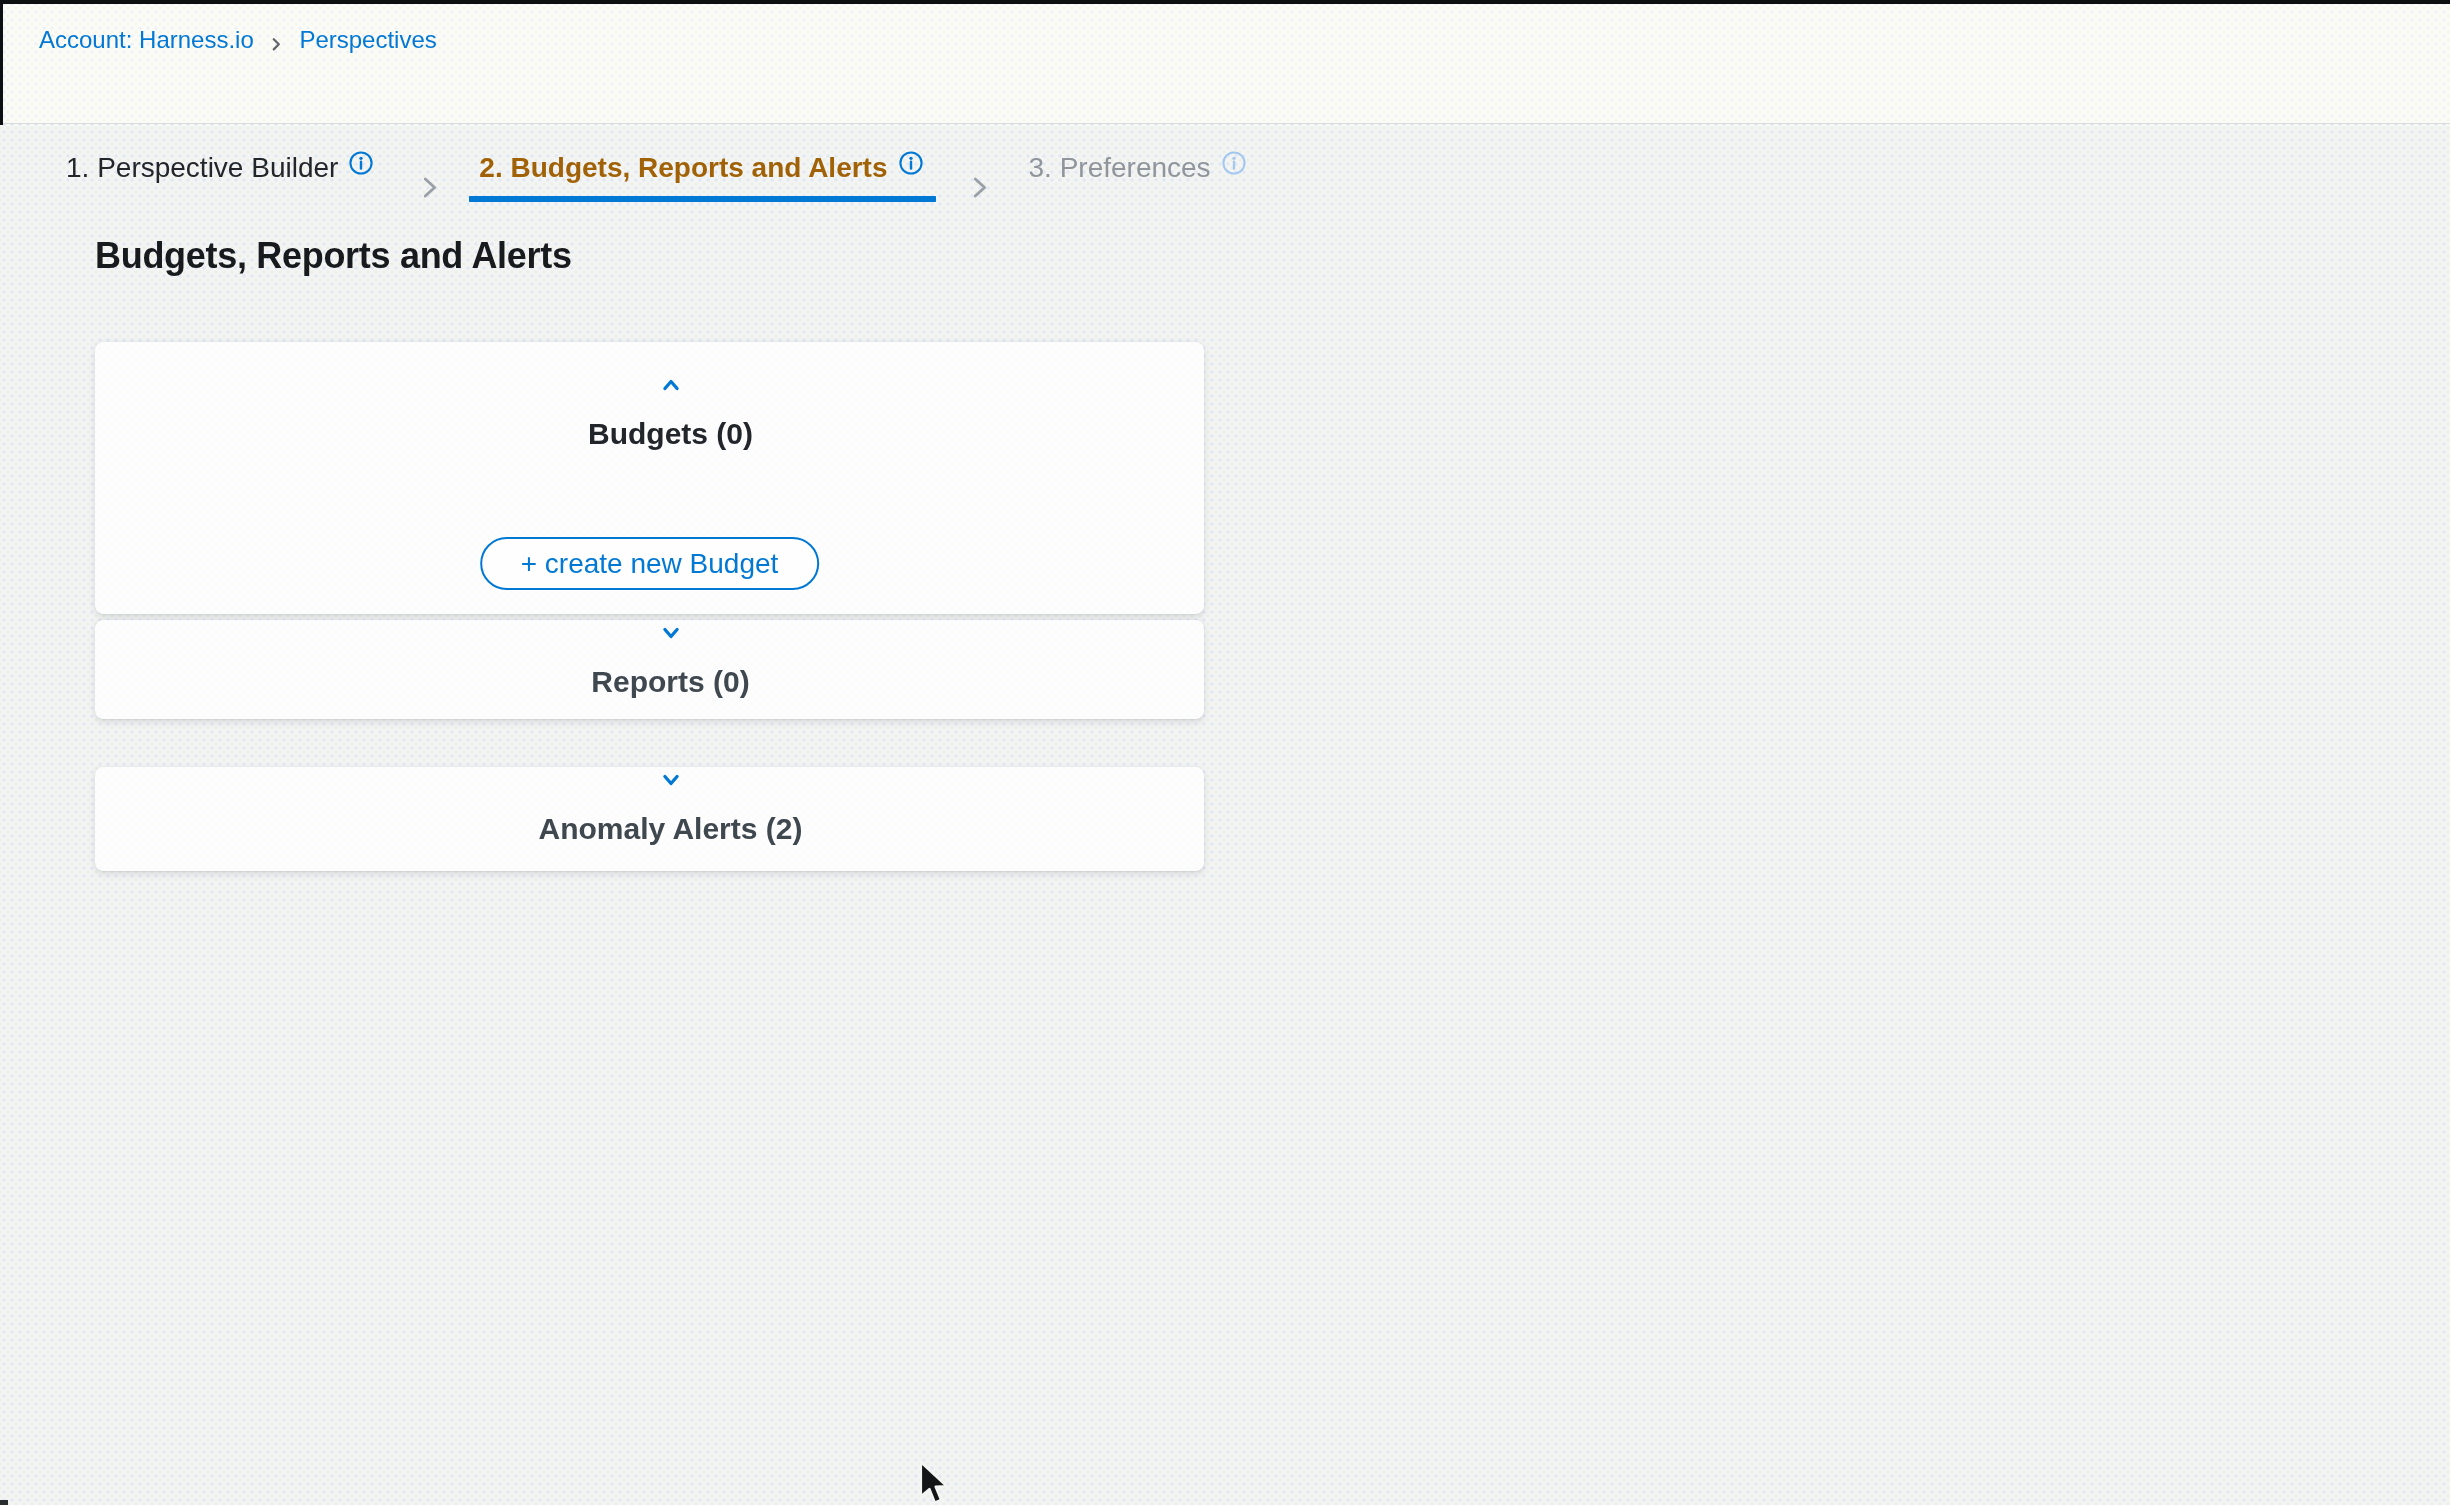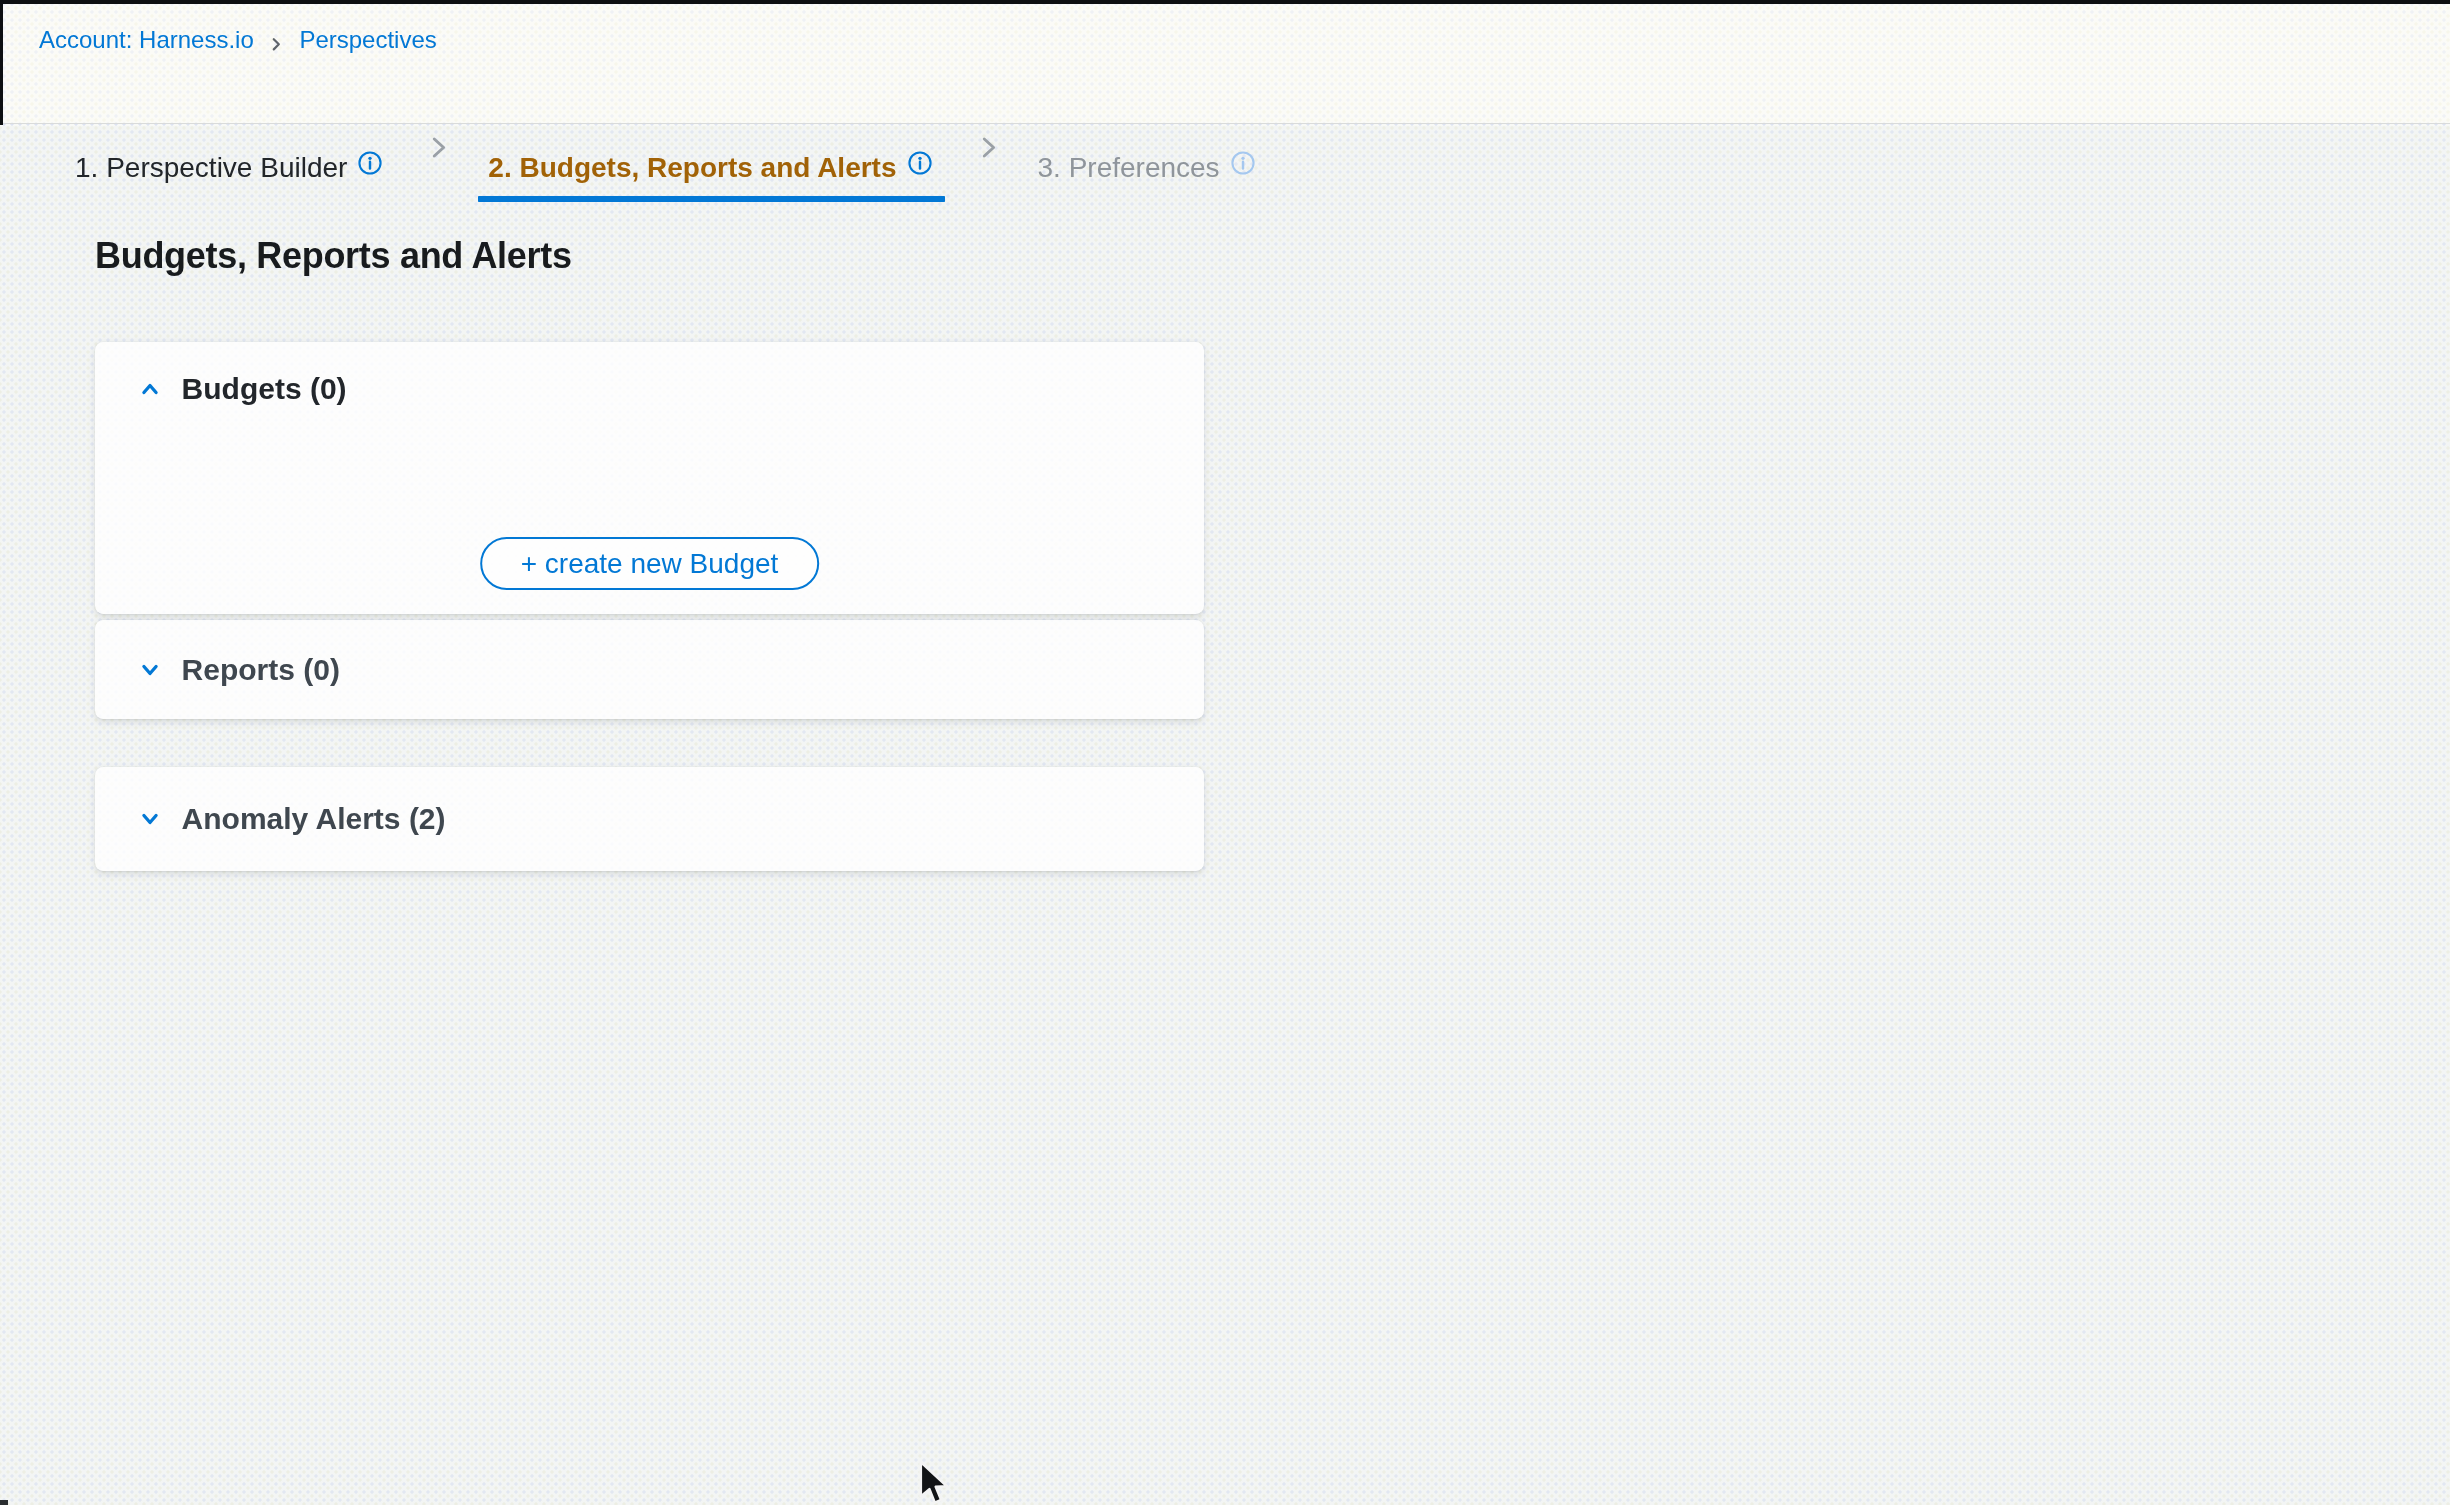--- a/index.html
+++ b/index.html
@@ -43,22 +43,22 @@
 
   
   .body-tint {
     position: absolute; left: 0; top: 126px; width: 2450px; height: 1380px;
     background: rgba(233,240,243,0.38);
     z-index: 1;
   }
 
   
   .tabs {
-    position: absolute; left: 75px; top: 133px; height: 69px;
-    display: flex; align-items: flex-start; z-index: 6;
+    position: absolute; left: 66px; top: 133px; height: 69px;
+    display: flex; align-items: flex-end; z-index: 6;
   }
   .tab {
     position: relative; height: 69px;
     display: flex; align-items: center; gap: 10px;
     font-size: 28px; cursor: pointer; white-space: nowrap;
   }
   .tab-1 { color: #22262a; font-weight: 500; }
   .tab-2 { color: #a16207; font-weight: 700; }
   .tab-3 { color: #8f959b; font-weight: 400; }
   .tab-2::after {
@@ -82,21 +82,21 @@
     border-radius: 8.4px;
     box-shadow: 0 2.5px 7.6px rgba(55,65,80,0.13), 0 0.8px 1.7px rgba(55,65,80,0.08);
     z-index: 6;
   }
   .card-budgets { top: 342px; height: 272px; }
   .card-reports { top: 620px; height: 99px; }
   .card-anomaly { top: 767px; height: 104px; }
 
   .card-head {
     display: flex; align-items: center; gap: 18.6px;
-    padding-left: 42px; cursor: pointer;
+    padding-left: 42px; cursor: pointer; flex-direction: column;
   }
   .card-budgets .card-head { padding-top: 30px; }
   .card-reports .card-head, .card-anomaly .card-head { height: 100%; }
   .card-head .chev svg { display: block; }
   .card-title { font-size: 30px; font-weight: 700; color: #22262b; }
   .card-reports .card-title, .card-anomaly .card-title { color: #3f474f; font-weight: 700; }
 
   .card-desc {
     position: absolute; left: 36px; top: 99px; width: 1039px;
     font-size: 24.5px; line-height: 31px; color: #22262a;

